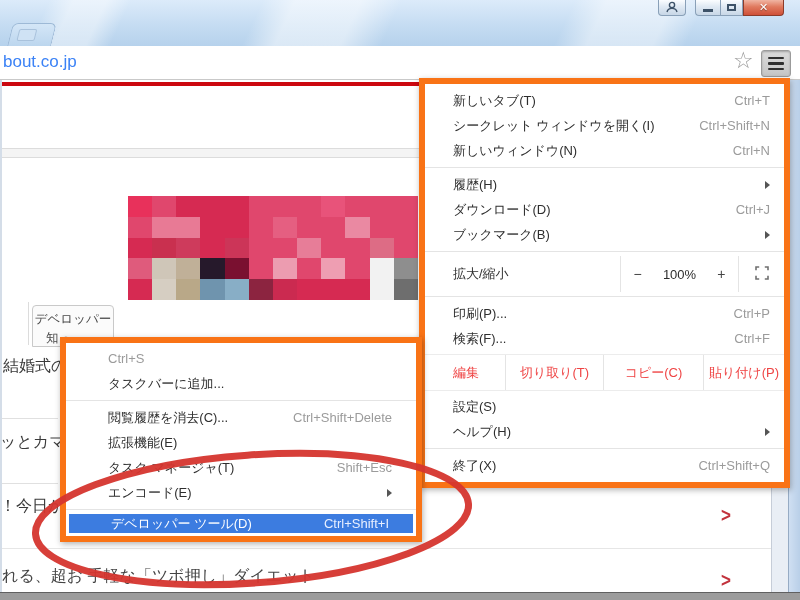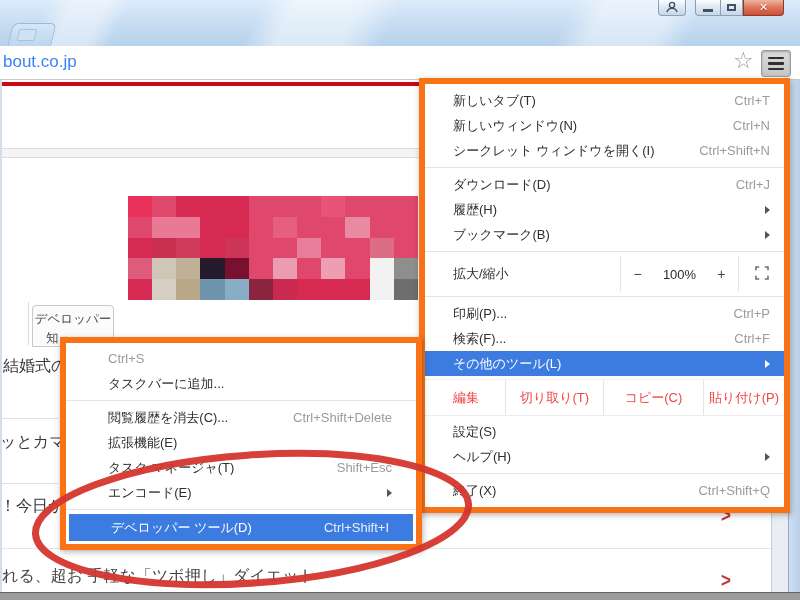--- a/index.html
+++ b/index.html
@@ -79,21 +79,21 @@
   .submenu { left:60px; top:337px; width:362px; z-index:35; padding:3px 0; }
   .mi { height:25px; display:flex; align-items:center; padding:0 14px 0 28px; font-size:13px; color:#2e2e2e; }
   .submenu .mi { padding:0 24px 0 42px; }
   .mi .lbl { flex:1; white-space:nowrap; }
   .mi .sc { color:#9b9b9b; white-space:nowrap; }
   .mi .arr { width:0; height:0; border-left:5px solid #555; border-top:4px solid transparent;
     border-bottom:4px solid transparent; margin-left:8px; }
   .mi.hl { background:var(--highlight-blue,#3c7ce0); color:#fff; }
   .mi.hl .sc { color:#e8efff; }
   .mi.hl .arr { border-left-color:#fff; }
-  .submenu .mi.hl { margin:0 3px; height:27px; }
+  .submenu .mi.hl { margin:0 3px; height:19px; }
   .sep { height:1px; background:#e4e4e4; margin:4px 0; }
 
   .zoom-row { height:36px; display:flex; align-items:stretch; font-size:13px; color:#2e2e2e; }
   .zoom-row .zlabel { width:195px; padding-left:28px; display:flex; align-items:center; }
   .zoom-row .zcontrols { width:118px; border-left:1px solid #e4e4e4; display:flex; align-items:center;
     justify-content:space-around; }
   .zoom-row .zfull { flex:1; border-left:1px solid #e4e4e4; display:flex; align-items:center; justify-content:center; }
   .zbtn { font-size:14px; color:#444; padding:0 4px; cursor:default; }
 
   .edit-row { height:37px; display:flex; align-items:stretch; font-size:13px; color:#ef4444;
@@ -227,35 +227,35 @@
 <div class="win-left"></div>
 <div class="win-right"></div>
 <div class="bottombar"></div>
 
 <div class="menu mainmenu">
   <div class="mi">
     <span class="lbl">新しいタブ(T)</span>
     <span class="sc">Ctrl+T</span>
   </div>
   <div class="mi">
+    <span class="lbl">シークレット ウィンドウを開く(I)</span>
+    <span class="sc">Ctrl+Shift+N</span>
+  </div>
+  <div class="mi">
     <span class="lbl">新しいウィンドウ(N)</span>
     <span class="sc">Ctrl+N</span>
   </div>
-  <div class="mi">
-    <span class="lbl">シークレット ウィンドウを開く(I)</span>
-    <span class="sc">Ctrl+Shift+N</span>
-  </div>
-  <div class="sep"></div>
+  <div class="sep"></div>
+  <div class="mi">
+    <span class="lbl">履歴(H)</span>
+    <span class="arr"></span>
+  </div>
   <div class="mi">
     <span class="lbl">ダウンロード(D)</span>
     <span class="sc">Ctrl+J</span>
-  </div>
-  <div class="mi">
-    <span class="lbl">履歴(H)</span>
-    <span class="arr"></span>
   </div>
   <div class="mi">
     <span class="lbl">ブックマーク(B)</span>
     <span class="arr"></span>
   </div>
   <div class="sep"></div>
   <div class="zoom-row">
     <div class="zlabel">拡大/縮小</div>
     <div class="zcontrols">
       <span class="zbtn">−</span>
@@ -272,24 +272,20 @@
   </div>
   <div class="sep"></div>
   <div class="mi">
     <span class="lbl">印刷(P)...</span>
     <span class="sc">Ctrl+P</span>
   </div>
   <div class="mi">
     <span class="lbl">検索(F)...</span>
     <span class="sc">Ctrl+F</span>
   </div>
-  <div class="mi hl">
-    <span class="lbl">その他のツール(L)</span>
-    <span class="arr"></span>
-  </div>
   <div class="edit-row">
     <div class="cell elabel">編集</div>
     <div class="cell ecut">切り取り(T)</div>
     <div class="cell ecopy">コピー(C)</div>
     <div class="cell epaste">貼り付け(P)</div>
   </div>
   <div class="mi">
     <span class="lbl">設定(S)</span>
   </div>
   <div class="mi">

